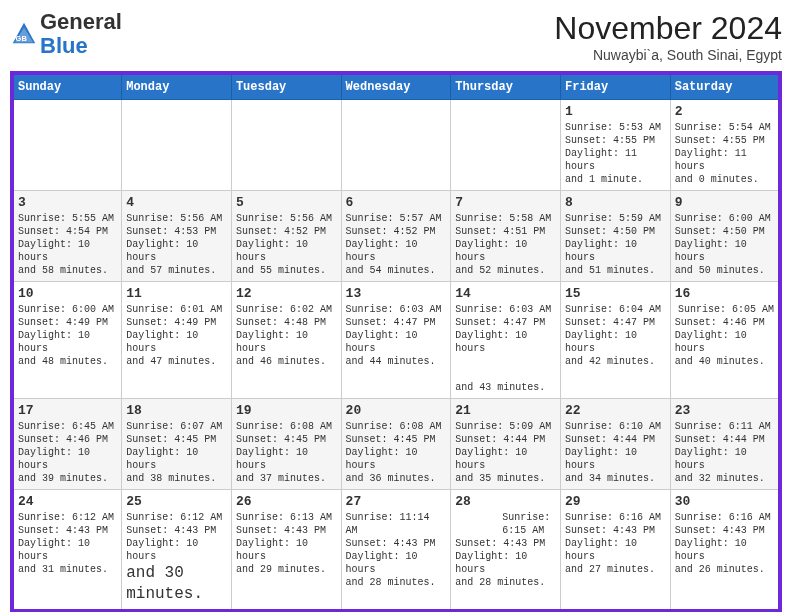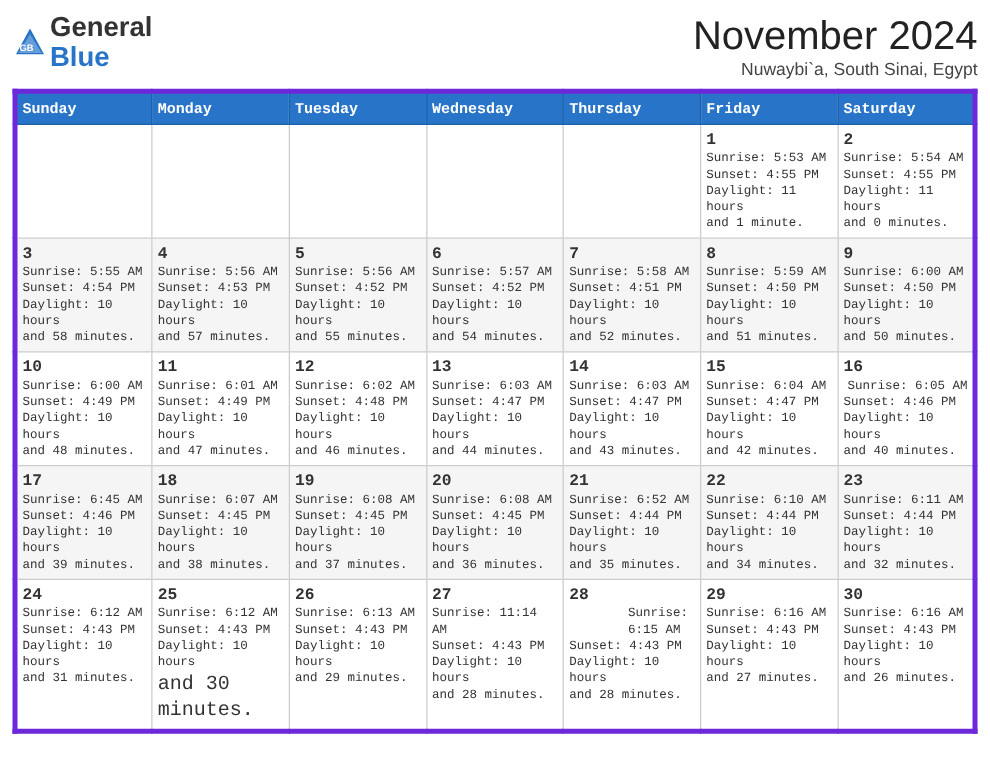--- a/index.html
+++ b/index.html
@@ -220,21 +220,21 @@
             <span style="display: block; font-size: 10px; line-height: 1.3;">Sunrise: 6:03 AM</span>
             <span style="display: block; font-size: 10px; line-height: 1.3;">Sunset: 4:47 PM</span>
             <span style="display: block; font-size: 10px; line-height: 1.3;">Daylight: 10 hours</span>
             <span style="display: block; font-size: 10px; line-height: 1.3;">and 44 minutes.</span>
           </td>
           <td>
             <span class="day-number">14</span>
             <span style="display: block; font-size: 10px; line-height: 1.3;">Sunrise: 6:03 AM</span>
             <span style="display: block; font-size: 10px; line-height: 1.3;">Sunset: 4:47 PM</span>
             <span style="display: block; font-size: 10px; line-height: 1.3;">Daylight: 10 hours</span>
-            <span style="display: block; font-size: 10px; line-height: 1.3;">and 43 minutes.</span>
+            <span style="display: block; font-size: 10px; line-height: 1.3; margin-top: 26px;">and 43 minutes.</span>
           </td>
           <td>
             <span class="day-number">15</span>
             <span style="display: block; font-size: 10px; line-height: 1.3;">Sunrise: 6:04 AM</span>
             <span style="display: block; font-size: 10px; line-height: 1.3;">Sunset: 4:47 PM</span>
             <span style="display: block; font-size: 10px; line-height: 1.3;">Daylight: 10 hours</span>
             <span style="display: block; font-size: 10px; line-height: 1.3;">and 42 minutes.</span>
           </td>
           <td>
             <span class="day-number">16</span>
@@ -268,21 +268,21 @@
           </td>
           <td>
             <span class="day-number">20</span>
             <span style="display: block; font-size: 10px; line-height: 1.3;">Sunrise: 6:08 AM</span>
             <span style="display: block; font-size: 10px; line-height: 1.3;">Sunset: 4:45 PM</span>
             <span style="display: block; font-size: 10px; line-height: 1.3;">Daylight: 10 hours</span>
             <span style="display: block; font-size: 10px; line-height: 1.3;">and 36 minutes.</span>
           </td>
           <td>
             <span class="day-number">21</span>
-            <span style="display: block; font-size: 10px; line-height: 1.3;">Sunrise: 6:52 AM</span>
+            <span style="display: block; font-size: 10px; line-height: 1.3;">Sunrise: 5:09 AM</span>
             <span style="display: block; font-size: 10px; line-height: 1.3;">Sunset: 4:44 PM</span>
             <span style="display: block; font-size: 10px; line-height: 1.3;">Daylight: 10 hours</span>
             <span style="display: block; font-size: 10px; line-height: 1.3;">and 35 minutes.</span>
           </td>
           <td>
             <span class="day-number">22</span>
             <span style="display: block; font-size: 10px; line-height: 1.3;">Sunrise: 6:10 AM</span>
             <span style="display: block; font-size: 10px; line-height: 1.3;">Sunset: 4:44 PM</span>
             <span style="display: block; font-size: 10px; line-height: 1.3;">Daylight: 10 hours</span>
             <span style="display: block; font-size: 10px; line-height: 1.3;">and 34 minutes.</span>

